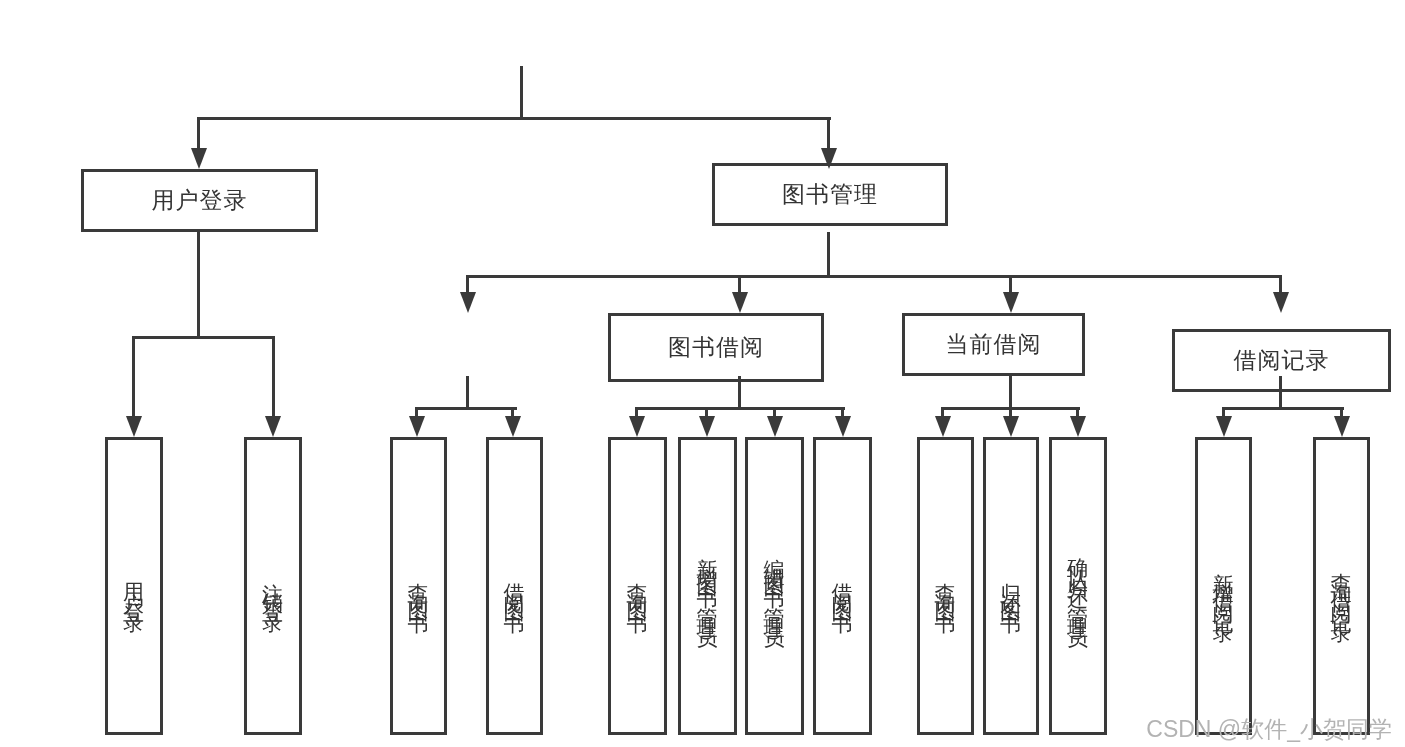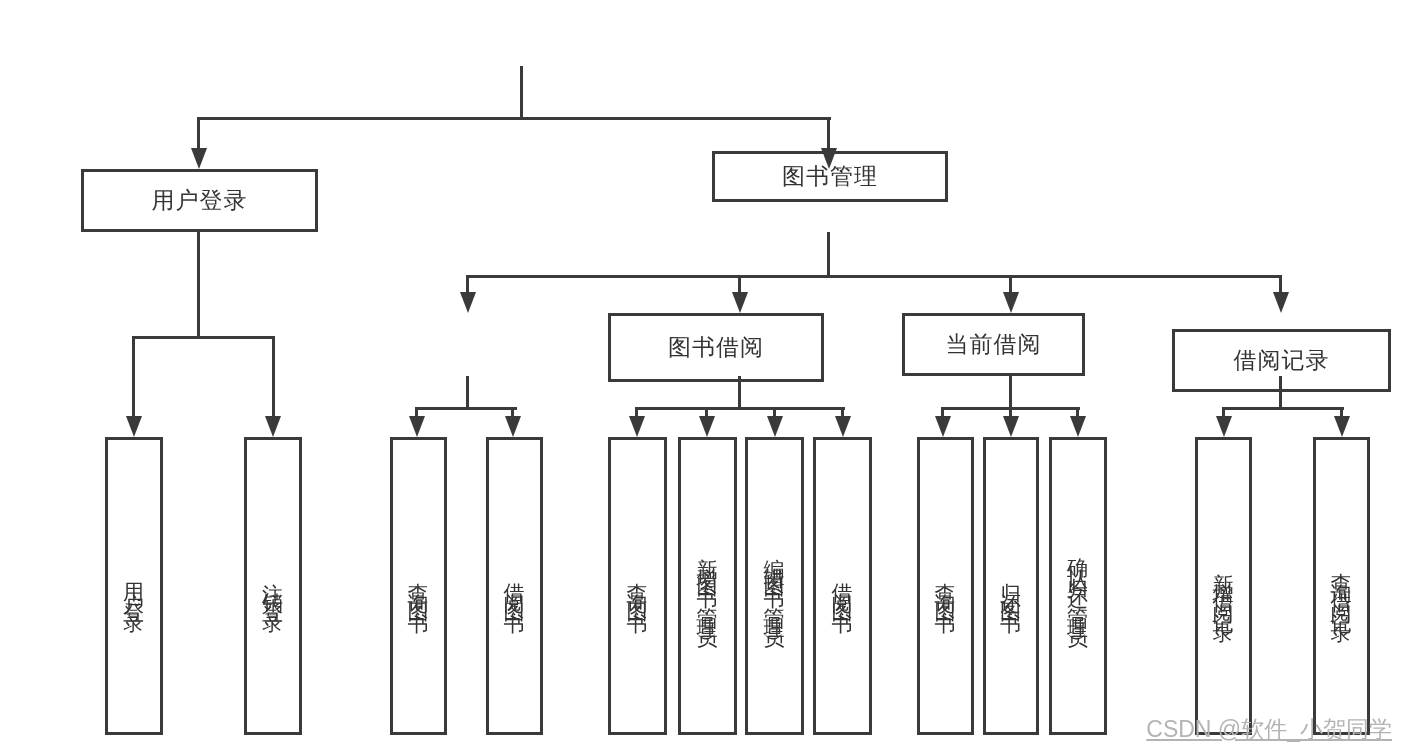--- a/index.html
+++ b/index.html
@@ -20,33 +20,33 @@
     font-size:21px;letter-spacing:10px;line-height:1;
     color:var(--text,#333333);
   }
   .vl{position:absolute;width:3px;background:var(--line,#3a3a3a);}
   .hl{position:absolute;height:3px;background:var(--line,#3a3a3a);}
   .ah{position:absolute;width:0;height:0;
       border-left:8px solid transparent;border-right:8px solid transparent;
       border-top:21px solid var(--line,#3a3a3a);}
   .watermark{
     position:absolute;right:13px;bottom:2px;
-    font-size:23px;color:var(--watermark,#b3b3b3);white-space:nowrap;text-decoration:underline;
+    font-size:23px;color:var(--watermark,#b3b3b3);white-space:nowrap;
   }
 </style>
 </head>
 <body>
 
 <div class="stage">
 
 
   <div class="box h" style="left:81px;top:169px;width:237px;height:63px">
     <span class="lbl">用户登录</span>
   </div>
-  <div class="box h" style="left:712px;top:151px;width:236px;height:51px">
+  <div class="box h" style="left:712px;top:163px;width:236px;height:63px">
     <span class="lbl">图书管理</span>
   </div>
 
   <div class="box h" style="left:608px;top:313px;width:216px;height:69px">
     <span class="lbl">图书借阅</span>
   </div>
   <div class="box h" style="left:902px;top:313px;width:183px;height:63px">
     <span class="lbl">当前借阅</span>
   </div>
   <div class="box h" style="left:1172px;top:329px;width:219px;height:63px">

